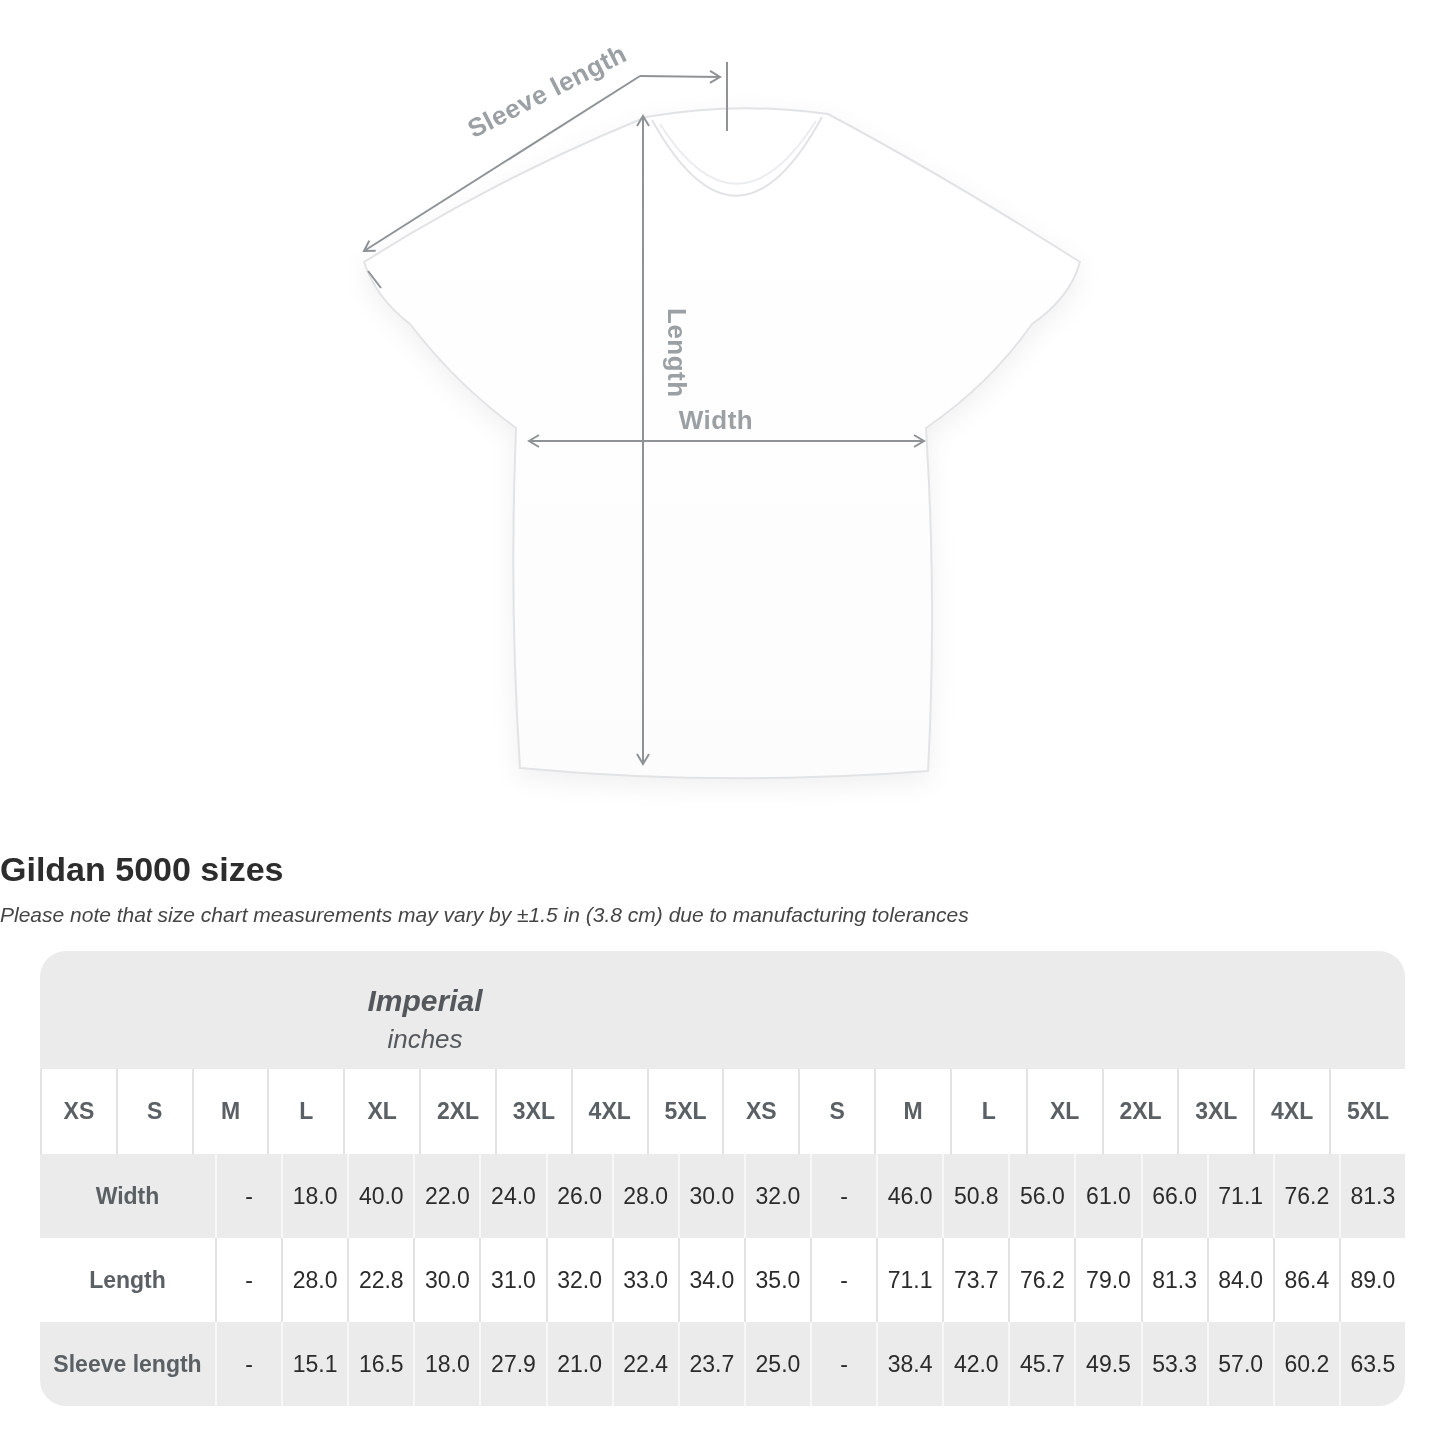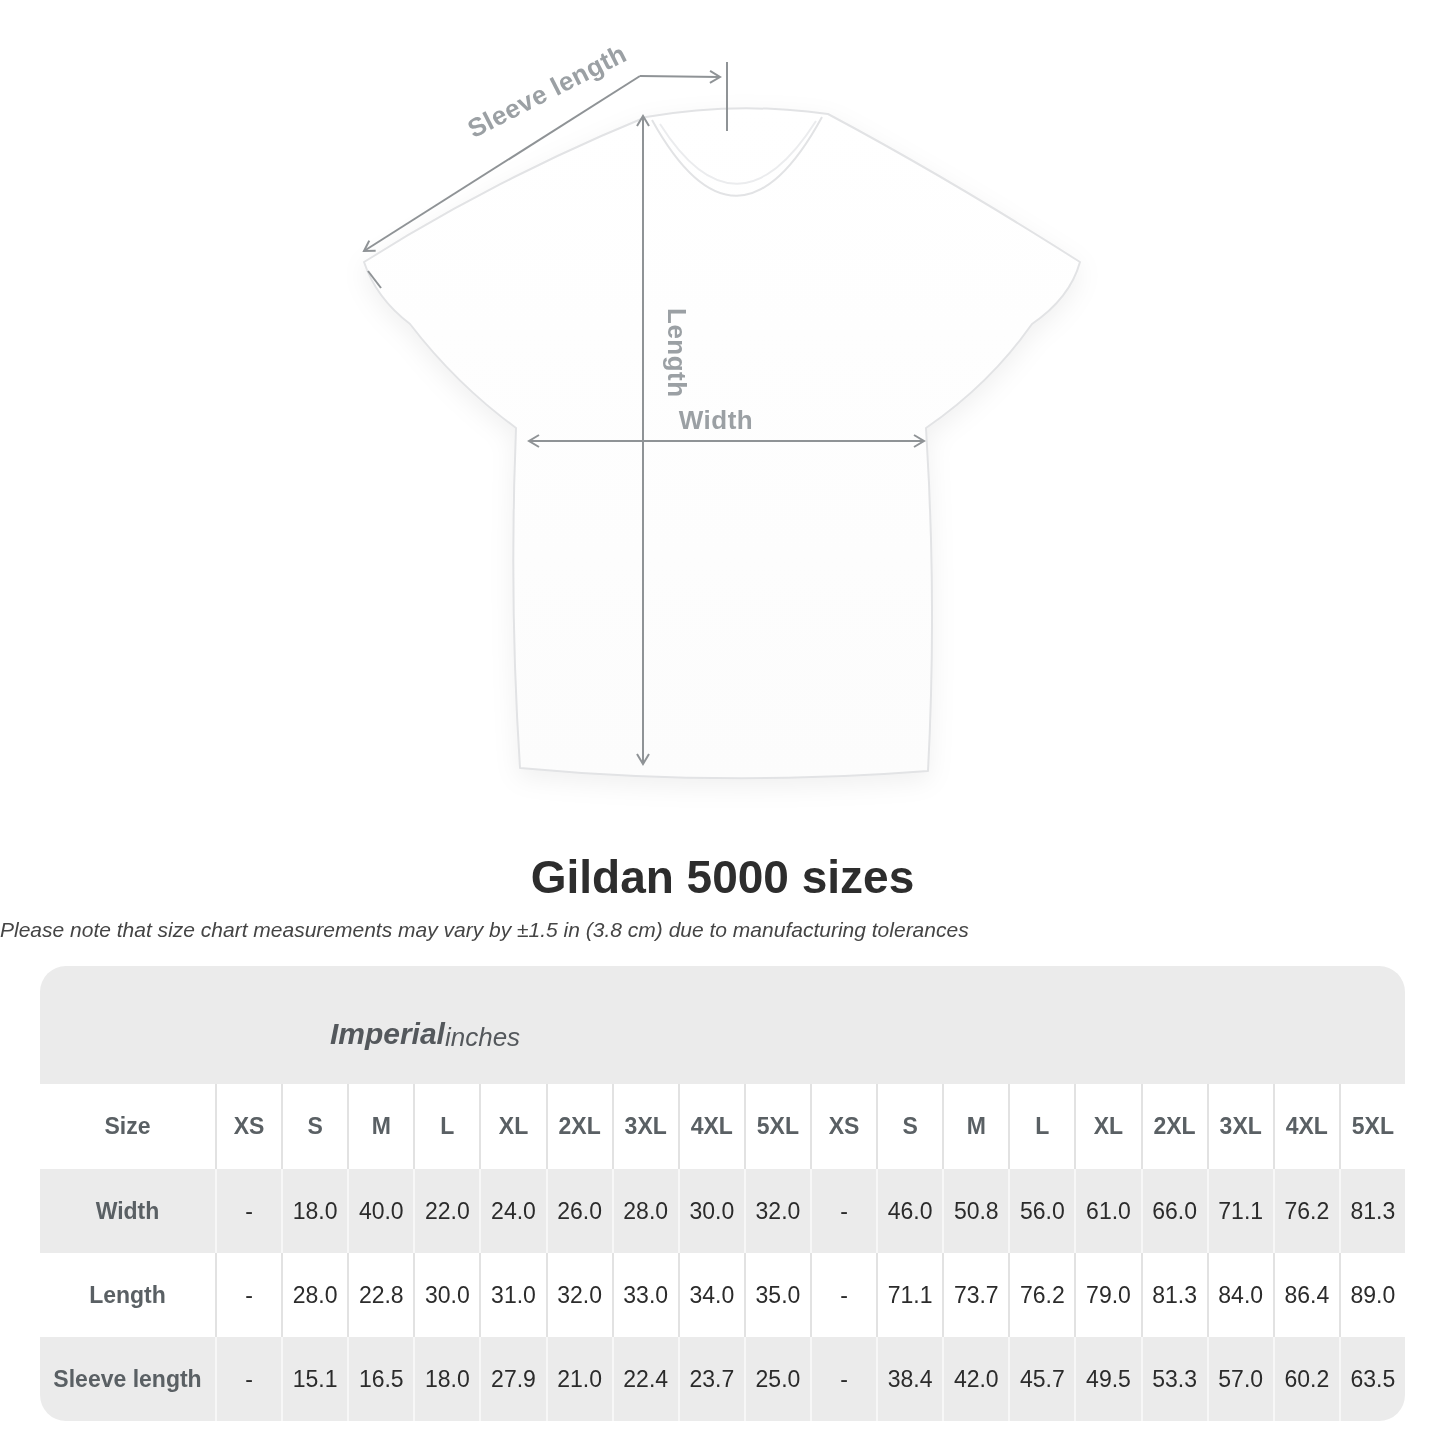--- a/index.html
+++ b/index.html
@@ -5,26 +5,26 @@
   html,body{margin:0;padding:0;}
   body{
     width:1445px;height:1445px;background:#ffffff;
     font-family:"Liberation Sans",sans-serif;overflow:hidden;
   }
   
   .diagram{position:relative;width:1445px;height:840px;}
   .diagram svg{position:absolute;left:0;top:0;}
   .dim-label{font-family:"Liberation Sans",sans-serif;font-weight:bold;font-size:26px;fill:#9ba0a4;letter-spacing:.5px;}
   
-  .page-title{text-align:center;font-size:46px;font-weight:bold;color:#2d2d2d;margin:10px 0 14px;}
+  .page-title{font-size:34px;font-weight:bold;color:#2d2d2d;margin:10px 0 14px;}
   .page-subtitle{text-align:left;font-style:italic;font-size:21px;color:#454545;margin:0 0 24px;}
   
   .size-table{width:1365px;margin:0 auto;border-radius:26px;overflow:hidden;}
   .band{display:flex;height:118px;background:#ebebeb;}
-  .band-section{display:flex;flex-direction:row;align-items:center;justify-content:center;padding-top:18px;}
+  .band-section{display:flex;flex-direction:column;align-items:center;justify-content:center;padding-top:18px;}
   .band-section.imperial{width:770px;}
   .band-section.metric{width:595px;}
   .band-name{font-size:30px;font-weight:bold;font-style:italic;color:#54585c;line-height:34px;}
   .band-unit{font-size:26px;font-style:italic;color:#54585c;line-height:30px;margin-top:6px;}
   .t-row{display:flex;align-items:stretch;}
   .t-row.header{height:85px;}
   .t-row.data{height:84px;}
   .row-white{background:#ffffff;--sep:#e2e2e2;}
   .row-gray{background:#ebebeb;--sep:#f7f7f7;}
   .cell,.cell-label{display:flex;align-items:center;justify-content:center;font-size:23px;}
@@ -85,21 +85,20 @@
 <div class="size-table">
 
   <div class="band">
     <div class="band-section imperial">
       <div class="band-name">Imperial</div>
       <div class="band-unit">inches</div>
     </div>
   </div>
 
   <div class="t-row header row-white">
-    <div class="cell-label">Size</div>
     <div class="cell">XS</div>
     <div class="cell">S</div>
     <div class="cell">M</div>
     <div class="cell">L</div>
     <div class="cell">XL</div>
     <div class="cell">2XL</div>
     <div class="cell">3XL</div>
     <div class="cell">4XL</div>
     <div class="cell">5XL</div>
     <div class="cell">XS</div>

